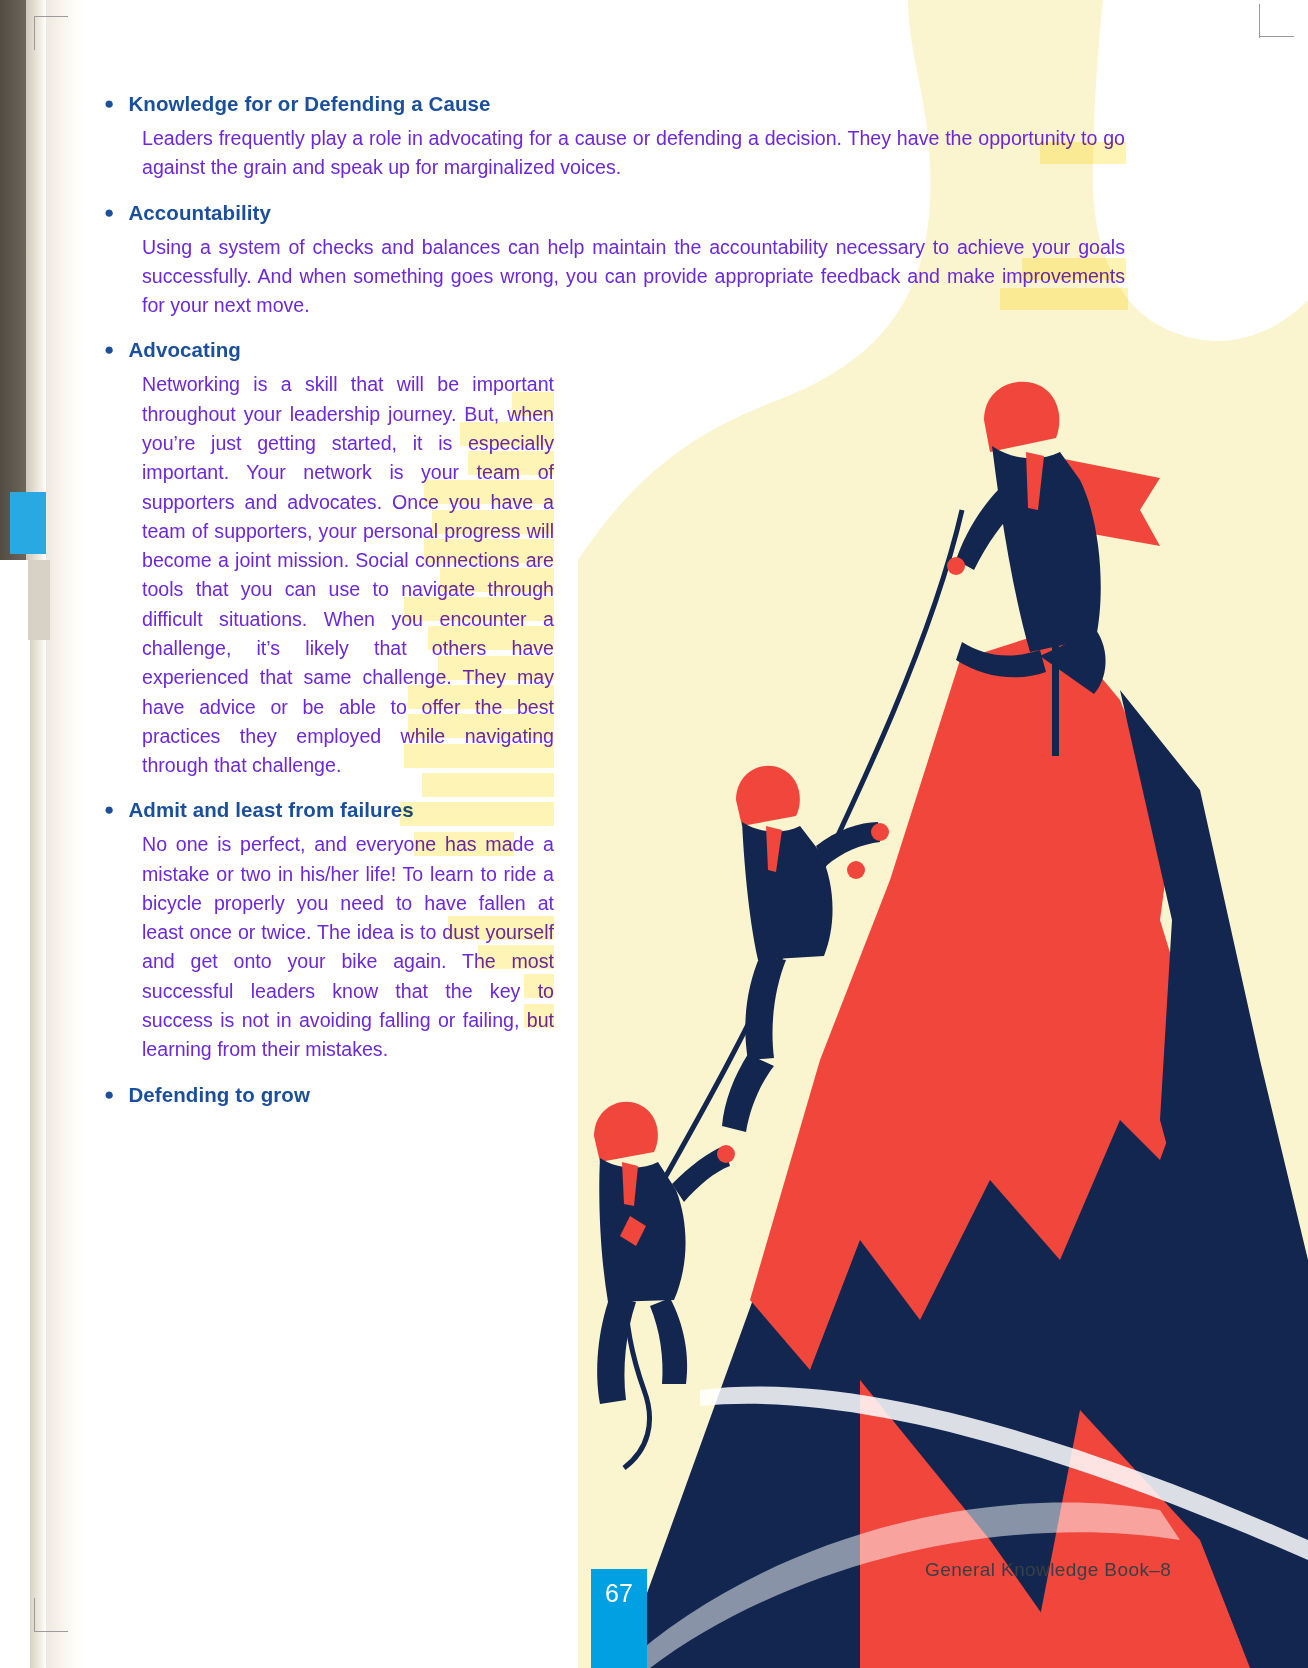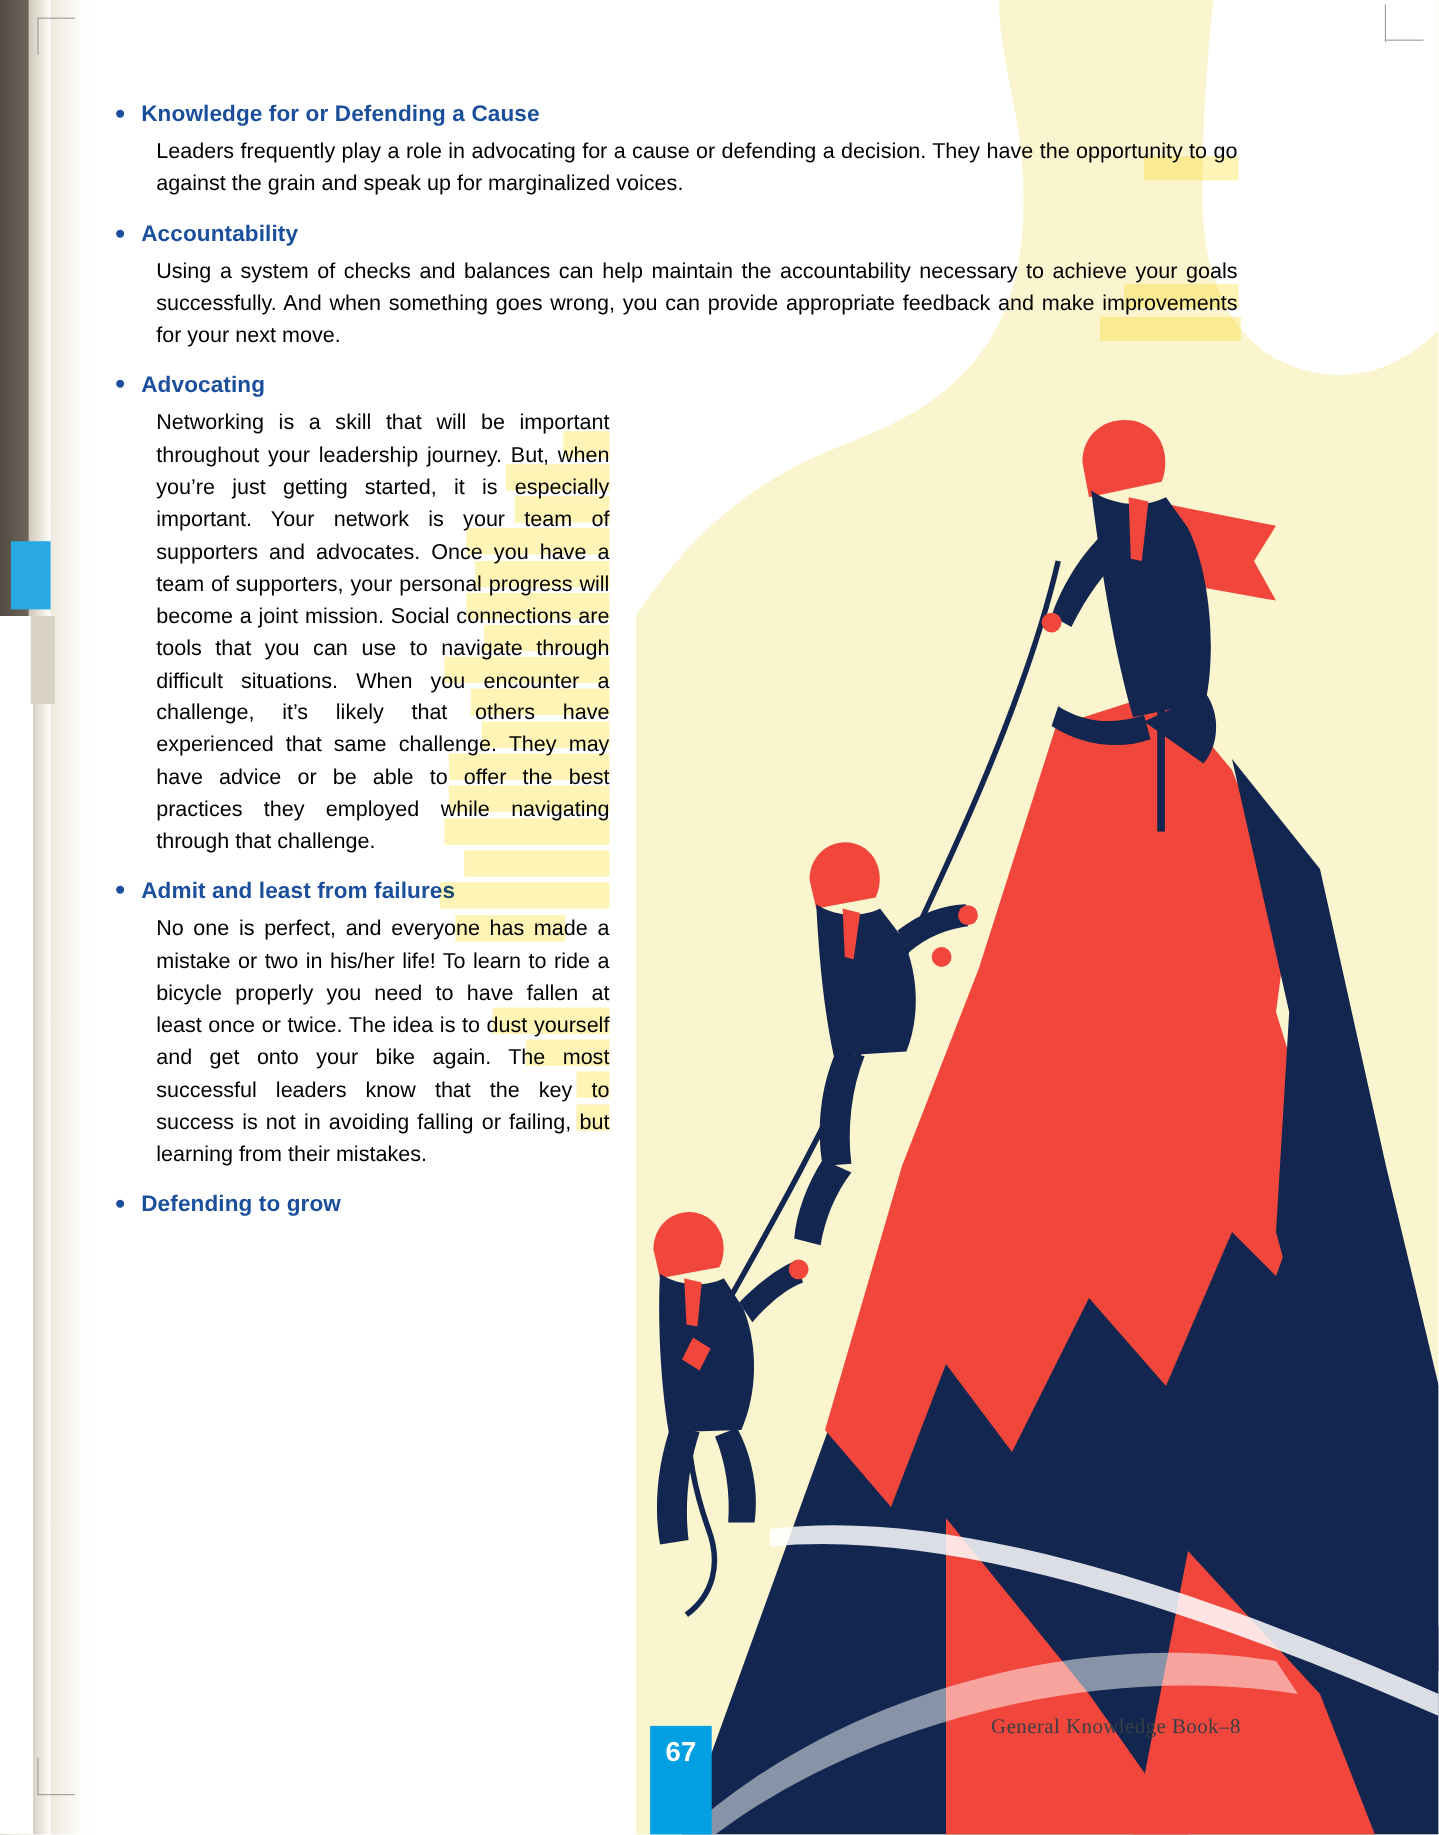--- a/index.html
+++ b/index.html
@@ -92,48 +92,47 @@
     color: #1b4f9c;
     font-size: 17px;
     line-height: 1;
     position: relative;
     top: -2px;
   }
   .body-text {
     margin: 0 0 18px 38px;
     font-size: 19.6px;
     line-height: 1.495;
-    color: #000000;
+    color: #6d28d9;
     text-align: justify;
     text-justify: inter-word;
   }
   .wide { width: 983px; }
   .narrow { width: 412px; }
 
   
   .page-num {
     position: absolute;
     left: 591px; top: 1569px;
     width: 56px; height: 99px;
     background: #00a0e3;
     color: #ffffff;
     font-size: 25px;
-    font-weight: bold;
+    font-weight: normal;
     display: flex;
     justify-content: center;
     padding-top: 10px;
     box-sizing: border-box;
   }
   .footer-label {
     position: absolute;
-    left: 901px; top: 1559px;
+    left: 925px; top: 1559px;
     font-size: 19px;
     color: #3a3f45;
     letter-spacing: .4px;
-    font-family: Liberation Serif, serif;
   }
 </style>
 </head>
 <body>
 
 <div class="page">
 
   <div class="bg-cream">
     <svg width="730" height="1668" viewBox="0 0 730 1668">
       <path d="M330,0 L730,0 L730,1668 L0,1668 L0,560 C60,470 120,430 200,400 C300,362 348,300 352,200 C356,110 330,60 330,0 Z" fill="#fbf5cf"></path>

